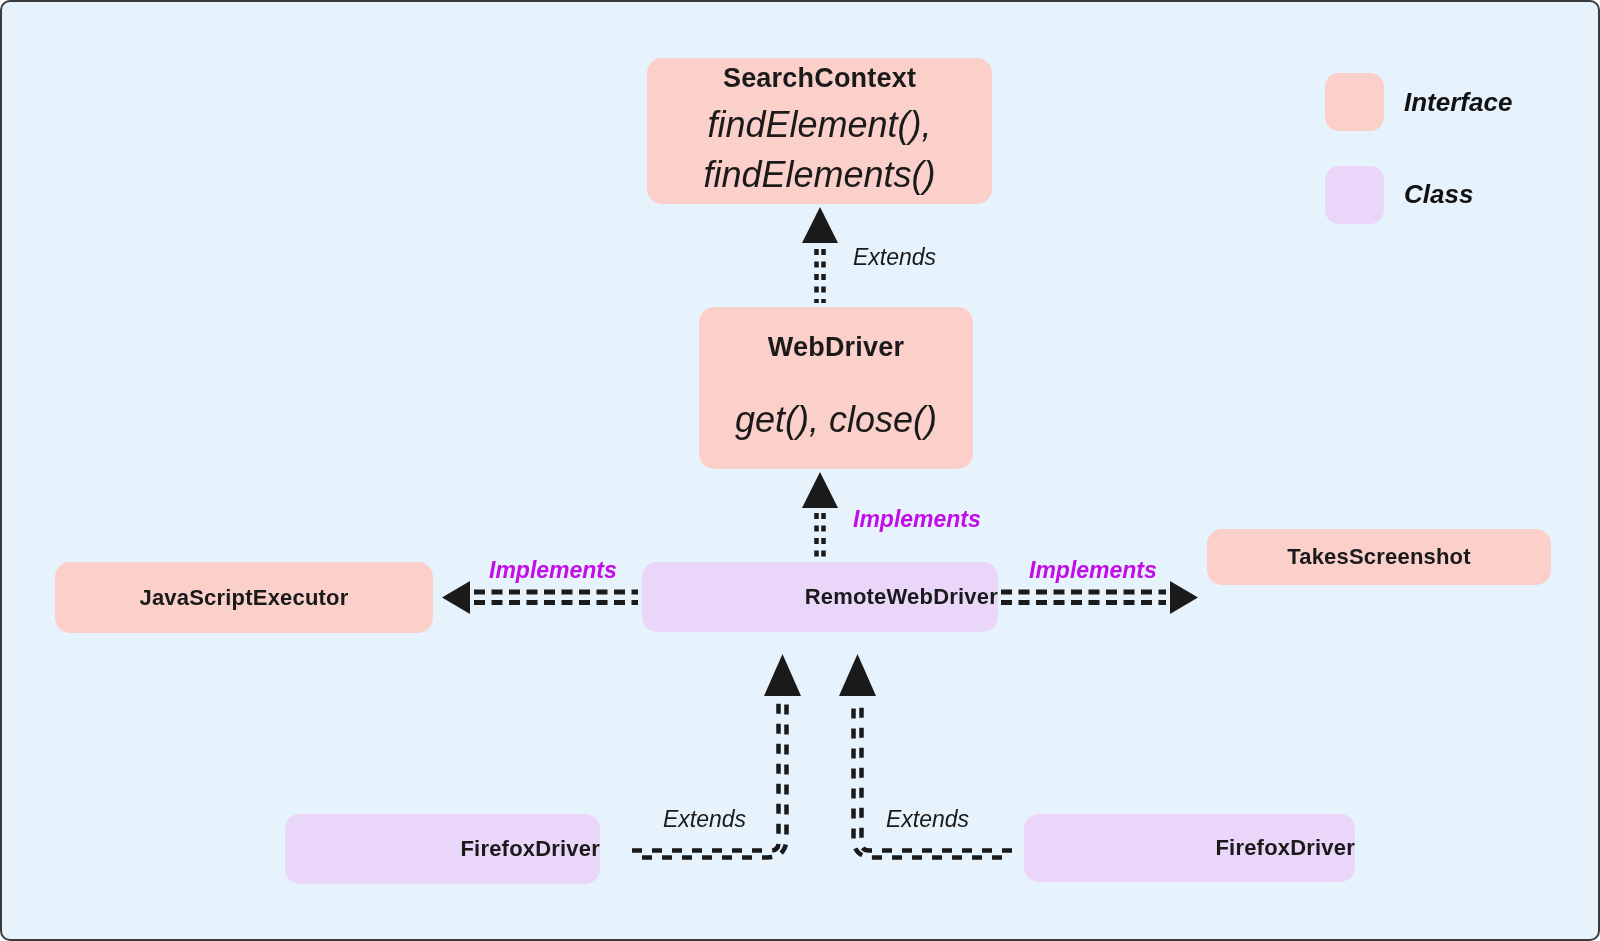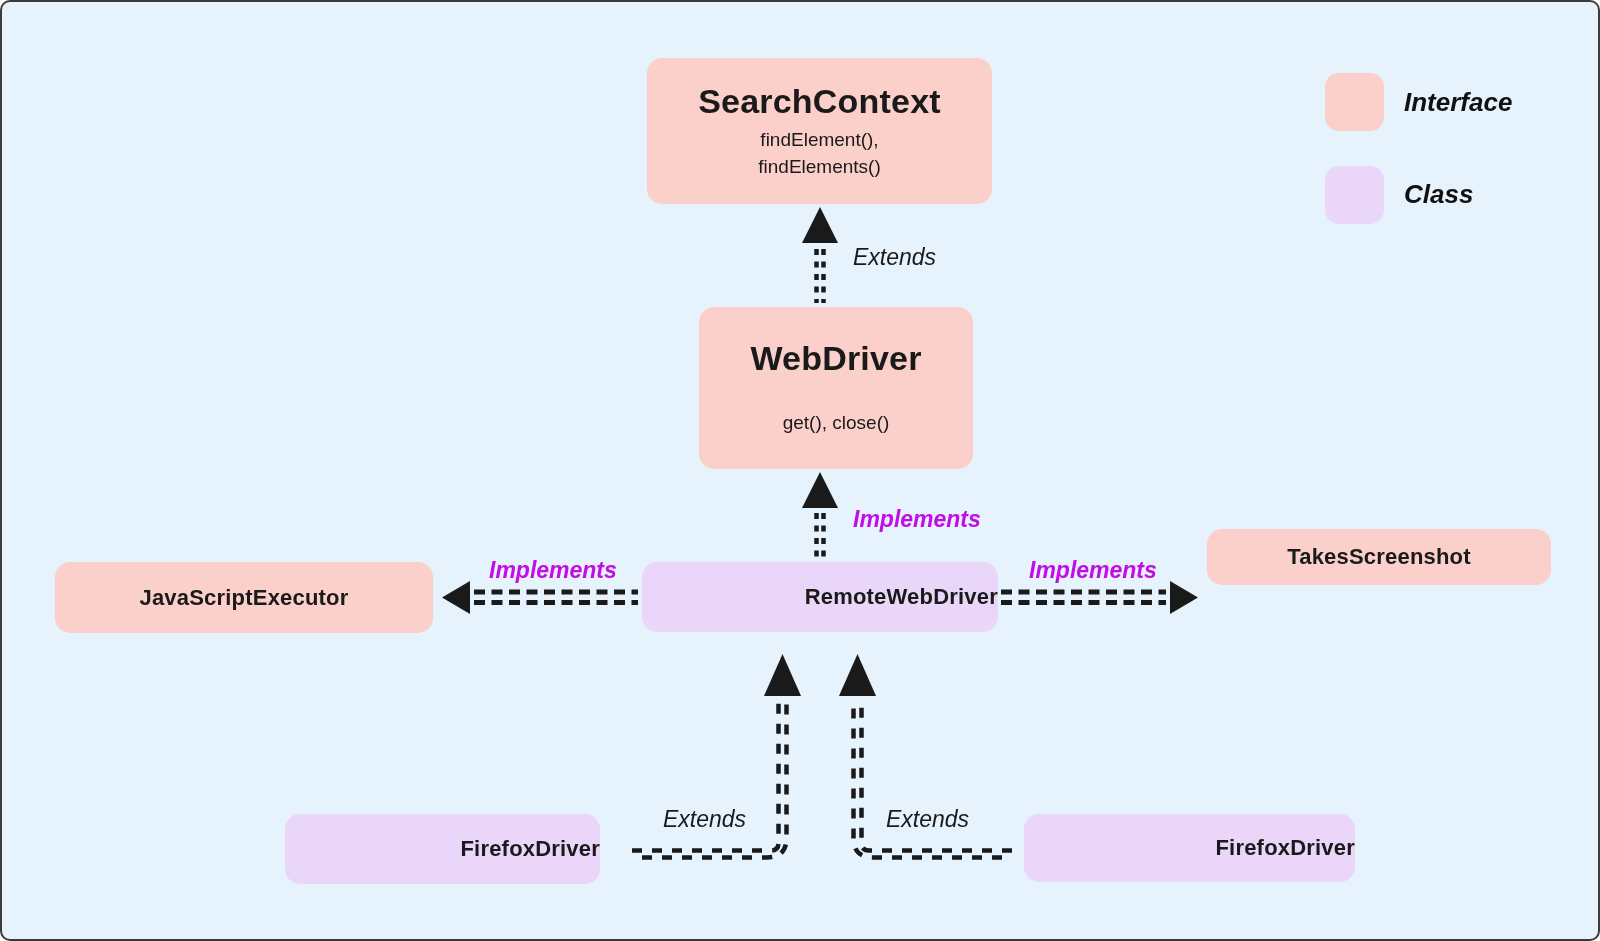--- a/index.html
+++ b/index.html
@@ -40,23 +40,24 @@
     color: var(--c-line);
     text-align: center;
   }
   .node.interface { background: var(--c-interface-fill); }
   .node.cls { background: var(--c-class-fill); align-items: flex-end; }
   .node-title {
     font-weight: bold;
     font-size: 22px;
     letter-spacing: 0.2px;
   }
-  .node-title.big { font-size: 34px; }
+  .node-title.big { font-size: 27px; }
   .node-methods {
-    font-size: 19px;
+    font-style: italic;
+    font-size: 36px;
     line-height: 1.38;
     margin-top: 6px;
   }
   .node-methods.spread { margin-top: 32px; }
   .edge-label {
     position: absolute;
     font-style: italic;
     font-size: 23px;
     line-height: 1.1;
     color: var(--c-line);

